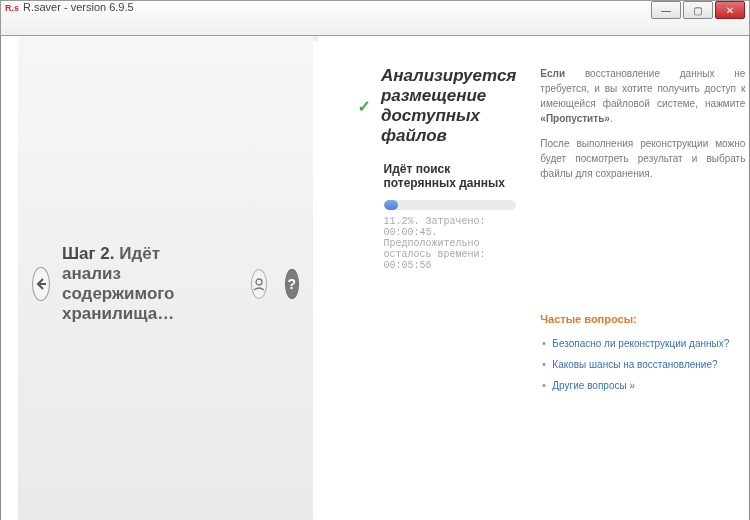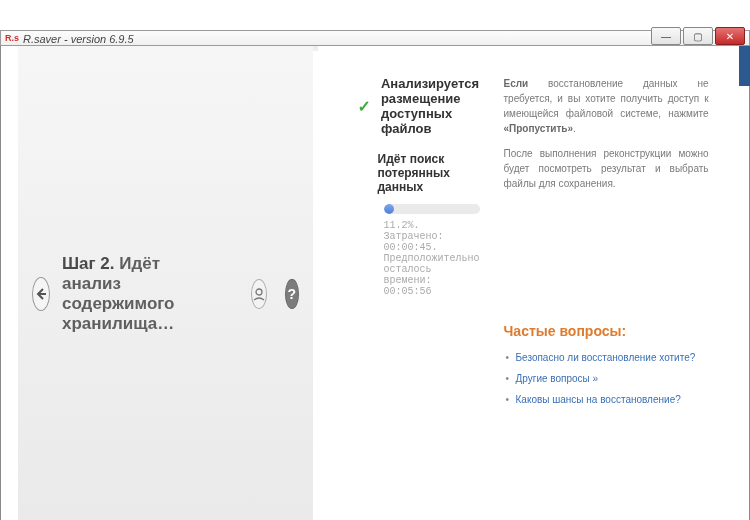--- a/index.html
+++ b/index.html
@@ -1,21 +1,21 @@
 <!DOCTYPE html>
 <html><head>
 <meta charset="utf-8">
 <style>
 * { box-sizing: border-box; margin: 0; padding: 0; font-family: "Segoe UI", Tahoma, sans-serif; }
 body { background: #fff; width: 750px; height: 520px; overflow: hidden; }
 
 
-.titlebar { height: 16px; background: linear-gradient(#fdfdfd, #f0f0f0); border: 1px solid #9a9a9a; display: flex; align-items: flex-end; padding: 0 4px; font-size: 11px; color: #444; margin-top: 30px; }
+.titlebar { height: 36px; background: linear-gradient(#fdfdfd, #f0f0f0); border: 1px solid #9a9a9a; display: flex; align-items: flex-start; padding: 0 4px; font-size: 11px; color: #444; }
 .titlebar .icon { width: 14px; height: 14px; margin-right: 4px; display: inline-flex; align-items: center; justify-content: center; font-size: 9px; font-weight: bold; color: #d03030; }
-.titlebar .title { flex: 1; font-style: italic; }
+.titlebar .title { flex: 1; }
 .win-controls { display: flex; }
 .win-btn { width: 30px; height: 18px; border: 1px solid #888; border-radius: 2px; margin-left: 2px; display: flex; align-items: center; justify-content: center; font-size: 10px; background: linear-gradient(#f8f8f8,#e4e4e4); cursor: pointer; }
 .win-btn.close { background: linear-gradient(#e57373,#c62828); color: #fff; border-color: #8a1f1f; }
 
 
 .app { border: 1px solid #8a8a8a; border-top: none; height: 497px; display: flex; flex-direction: row; padding-left: 17px; }
 .header { background: linear-gradient(#f6f6f6,#e9e9e9); border-bottom: 1px solid #c7c7c7; padding: 10px 14px; display: flex; align-items: center; gap: 12px; }
 .back-btn { width: 34px; height: 34px; border: 1px solid #9a9a9a; border-radius: 50%; display: flex; align-items: center; justify-content: center; background: #f5f5f5; cursor: pointer; font-size: 18px; color: #555; }
 .step-label { font-size: 17px; color: #5f5f5f; font-weight: 600; }
 .step-label .strong { font-weight: 700; color: #4a4a4a; }
@@ -25,31 +25,31 @@
 
 .progress-tabs { display: flex; height: 5px; background: #eee; }
 .progress-tabs .seg { flex:1; margin-right:1px; background:#d6d6d6; }
 .progress-tabs .seg.active { background:#a8a8a8; }
 
 
 .content { flex: 1; display: flex; padding: 30px 30px 10px 40px; gap: 24px; }
 .main-col { flex: 1; }
 .status-line { display: flex; align-items: center; gap: 10px; margin-bottom: 16px; }
 .check { color: #3eab3e; font-size: 16px; font-weight: bold; }
-.status-line .txt { font-size: 13px; font-weight: 700; color: #333; }
-.task-label { font-size: 12px; font-weight: 700; color: #333; margin-left: 20px; margin-bottom: 10px; }
+.status-line .txt { font-size: 17px; font-weight: 700; color: #333; font-style: italic; }
+.task-label { font-size: 12px; font-weight: 700; color: #333; margin-left: 26px; margin-bottom: 10px; }
 .bar-wrap { margin-left: 26px; margin-bottom: 6px; }
 .bar { height: 10px; border-radius: 5px; background: #eaeaea; position: relative; overflow: hidden; }
 .bar-fill { height: 100%; background: linear-gradient(#7fa8e8,#4e7fd8); border-radius: 5px; }
 .progress-text { margin-left: 26px; font-size: 10px; color: #aaa; font-family: Liberation Mono, monospace; }
 
 .side-col { width: 205px; font-size: 10px; color: #7a7a7a; line-height: 1.5; text-align: justify; }
 .side-col p { margin-bottom: 10px; }
 .side-col b { font-weight: 700; color: #6a6a6a; }
-.faq-title { color: #e07b2e; font-weight: 700; font-size: 14px; margin-top: 130px; margin-bottom: 8px; }
+.faq-title { color: #e07b2e; font-weight: 700; font-size: 11px; margin-top: 130px; margin-bottom: 8px; }
 .faq-list { list-style: none; }
 .faq-list li { padding-left: 12px; position: relative; margin-bottom: 6px; }
 .faq-list li::before { content: "•"; position: absolute; left: 2px; color: #888; }
 .faq-list a { color: #3a6fb7; text-decoration: none; cursor: pointer; }
 
 
 .footer { height: 40px; background: #2d5a8e; display: flex; align-items: center; justify-content: flex-end; padding: 0 16px; }
 .skip-btn { border: 1px solid #cdd9e6; background: transparent; color: #fff; font-size: 12px; padding: 5px 14px; border-radius: 3px; cursor: pointer; }
 </style>
 </head>
@@ -112,23 +112,23 @@
       <div class="progress-text">11.2%. Затрачено: 00:00:45. Предположительно осталось времени: 00:05:56</div>
     </div>
 
     <div class="side-col">
       <p>
         <b>Если</b><span> восстановление данных не требуется, и вы хотите получить доступ к имеющейся файловой системе, нажмите </span><b>«Пропустить»</b>.
       </p>
       <p>После выполнения реконструкции можно будет посмотреть результат и выбрать файлы для сохранения.</p>
       <div class="faq-title">Частые вопросы:</div>
       <ul class="faq-list">
-        <li><a>Безопасно ли восстановление хотите?</a></li>
+        <li><a>Безопасно ли реконструкции данных?</a></li>
+        <li><a>Каковы шансы на восстановление?</a></li>
         <li><a>Другие вопросы »</a></li>
-        <li><a>Каковы шансы на восстановление?</a></li>
       </ul>
     </div>
   </div>
 
   <div class="footer">
     <button class="skip-btn">Пропустить</button>
   </div>
 </div>
 
 </body></html>

